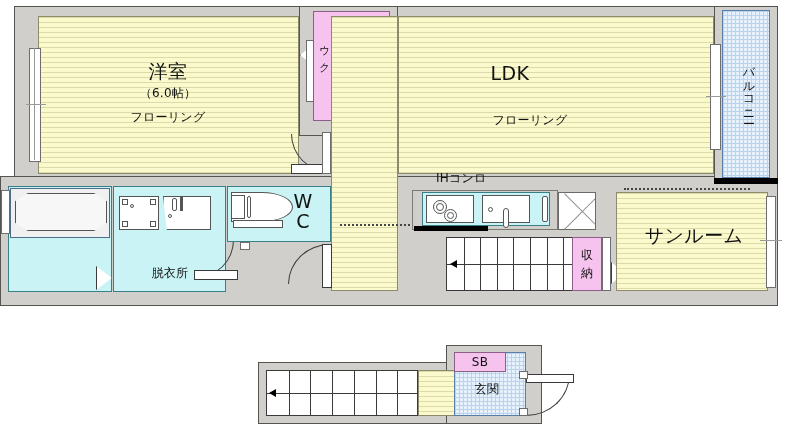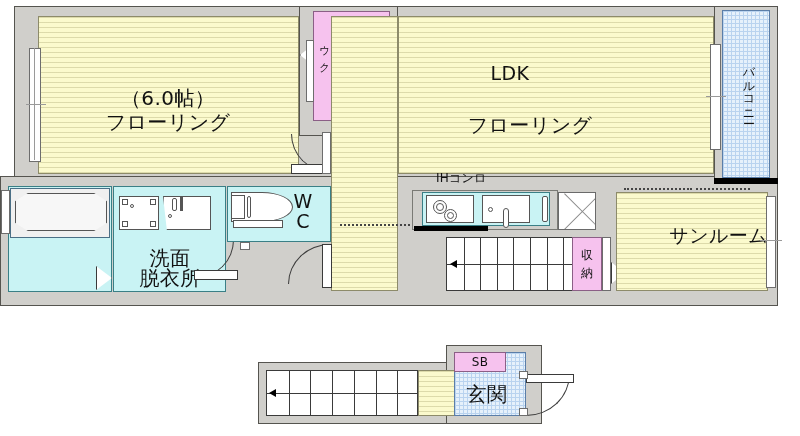--- a/index.html
+++ b/index.html
@@ -25,21 +25,21 @@
   
   .grain{position:absolute;left:0;top:0;right:0;bottom:0;
          background:repeating-linear-gradient(to bottom,
             rgba(150,145,90,.30) 0 1px, rgba(0,0,0,0) 1px 5px);
          pointer-events:none;}
 
   
   .lbl{position:absolute;color:#111;text-align:center;line-height:1.22;
        white-space:pre;letter-spacing:.02em;}
   .lbl-room{font-size:19px;}
-  .lbl-sub{font-size:20px;}
+  .lbl-sub{font-size:12px;}
   .lbl-sm{font-size:12px;}
   .lbl-xs{font-size:10.5px;}
   .lbl-v{position:absolute;writing-mode:vertical-rl;text-orientation:upright;
          font-size:12px;color:#111;letter-spacing:.08em;}
 
   
   .fix{position:absolute;box-sizing:border-box;border:1px solid #4a6f86;background:#ffffff;}
   .fixD{position:absolute;box-sizing:border-box;border:1px solid #555;background:#fff;}
   .ring{position:absolute;border:1.6px solid #555;border-radius:50%;}
   .doorleaf{position:absolute;background:#fff;border:1px solid #3a3a3a;}
@@ -82,20 +82,21 @@
 <body>
 
 <div id="plan">
 
   <div class="abs wall" style="left:14px;top:6px;width:764px;height:178px;"></div>
   <div class="abs wall" style="left:0px;top:176px;width:778px;height:130px;"></div>
 
   <div class="abs roomFloor" style="left:38px;top:16px;width:261px;height:158px;">
     <div class="grain"></div>
   </div>
+  <div class="lbl lbl-room" style="left:108px;top:60px;width:120px;">洋室</div>
   <div class="lbl lbl-sub" style="left:98px;top:86px;width:140px;">（6.0帖）</div>
   <div class="lbl lbl-sub" style="left:93px;top:110px;width:150px;">フローリング</div>
 
   <div class="win" style="left:29px;top:48px;width:10px;height:112px;"></div>
   <div class="winline" style="left:26px;top:104px;width:20px;"></div>
   <div class="winline" style="left:34px;top:48px;width:1px;height:112px;border-top:none;border-left:1px solid #9a9a9a;"></div>
 
   <div class="abs wall" style="left:299px;top:6px;width:99px;height:130px;"></div>
   <div class="abs roomPink" style="left:313px;top:11px;width:77px;height:110px;"></div>
   <div class="lbl lbl-xs" style="left:310px;top:44px;width:84px;">ウォークイン</div>
@@ -147,21 +148,20 @@
     <div class="abs" style="right:2px;top:2px;width:6px;height:6px;border:1px solid #555;"></div>
     <div class="abs" style="left:2px;bottom:2px;width:6px;height:6px;border:1px solid #555;"></div>
     <div class="abs" style="right:2px;bottom:2px;width:6px;height:6px;border:1px solid #555;"></div>
   </div>
   <div class="fixD" style="left:163px;top:196px;width:48px;height:34px;background:#fff;
               clip-path:polygon(0 0,100% 0,100% 100%,8% 100%);">
   </div>
   <div class="abs" style="left:172px;top:198px;width:5px;height:13px;border:1px solid #555;background:#fff;border-radius:2px;"></div>
   <div class="abs" style="left:180px;top:197px;width:3px;height:14px;background:#555;"></div>
   <div class="abs" style="left:168px;top:214px;width:4px;height:4px;border:1px solid #555;border-radius:50%;"></div>
-  <div class="lbl lbl-sub" style="left:132px;top:246px;width:76px;">洗面</div>
   <div class="lbl lbl-sub" style="left:126px;top:266px;width:88px;">脱衣所</div>
 
   <div class="abs" style="left:196px;top:240px;width:38px;height:38px;
               border-right:1px solid #3a3a3a;border-bottom:1px solid #3a3a3a;
               border-radius:0 0 100% 0;"></div>
   <div class="doorleaf" style="left:194px;top:270px;width:42px;height:8px;"></div>
 
   <div class="abs roomWater" style="left:227px;top:186px;width:104px;height:56px;"></div>
   <div class="fixD" style="left:231px;top:192px;width:62px;height:30px;background:#fff;
               border-radius:0 50% 50% 0;"></div>
@@ -208,21 +208,21 @@
   <div class="abs roomPink" style="left:572px;top:237px;width:30px;height:54px;"></div>
   <div class="lbl lbl-sm" style="left:572px;top:248px;width:30px;">収</div>
   <div class="lbl lbl-sm" style="left:572px;top:266px;width:30px;">納</div>
   <div class="abs whiteNB" style="left:602px;top:237px;width:9px;height:54px;border:1px solid #6d6d6d;"></div>
   <div class="abs" style="left:611px;top:262px;width:14px;height:22px;background:#fff;
               border:1px solid #3a3a3a;clip-path:polygon(0 0,0 100%,100% 50%);"></div>
 
   <div class="abs roomFloor" style="left:616px;top:192px;width:152px;height:99px;">
     <div class="grain"></div>
   </div>
-  <div class="lbl lbl-room" style="left:620px;top:224px;width:148px;text-align:right;">サンルーム</div>
+  <div class="lbl lbl-room" style="left:620px;top:224px;width:148px;">サンルーム</div>
 
   <div class="dotwin" style="left:624px;top:188px;width:68px;"></div>
   <div class="dotwin" style="left:696px;top:188px;width:54px;"></div>
   <div class="win" style="left:766px;top:196px;width:8px;height:90px;"></div>
   <div class="winline" style="left:760px;top:240px;width:22px;"></div>
 
   <div class="dotwin" style="left:340px;top:224px;width:70px;"></div>
 
   <div class="abs wall" style="left:258px;top:362px;width:262px;height:62px;"></div>
   <div class="abs wall" style="left:446px;top:345px;width:96px;height:79px;"></div>

